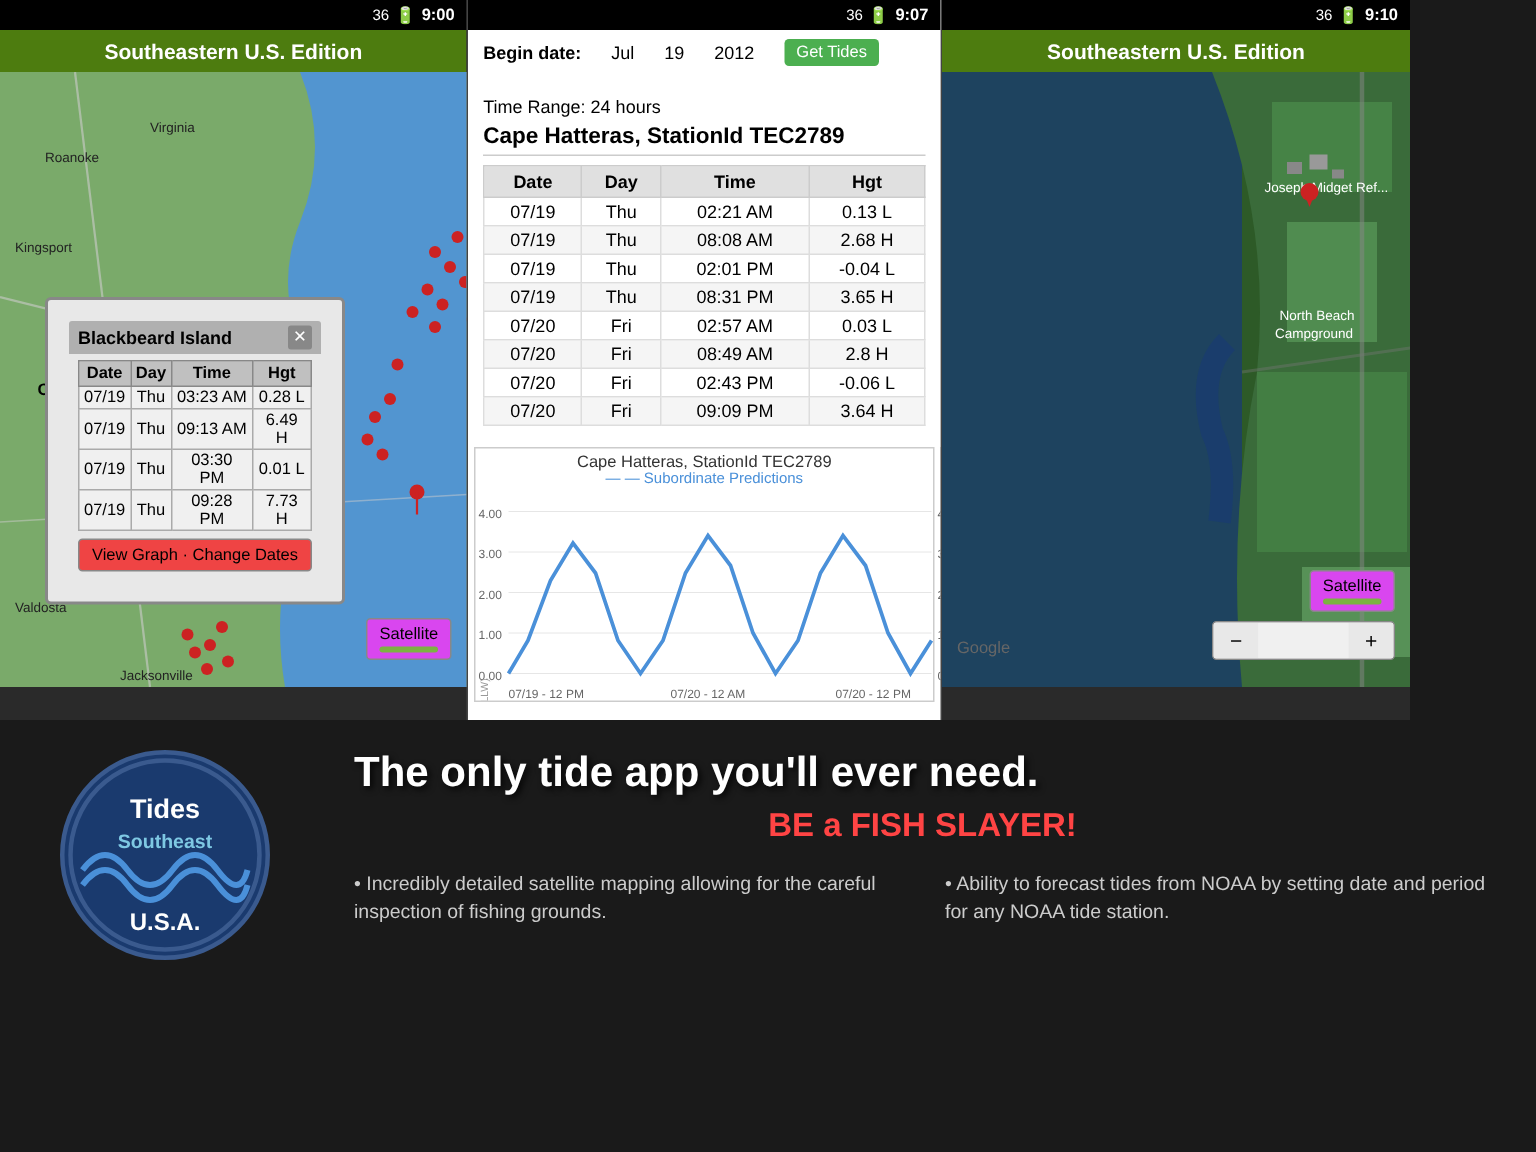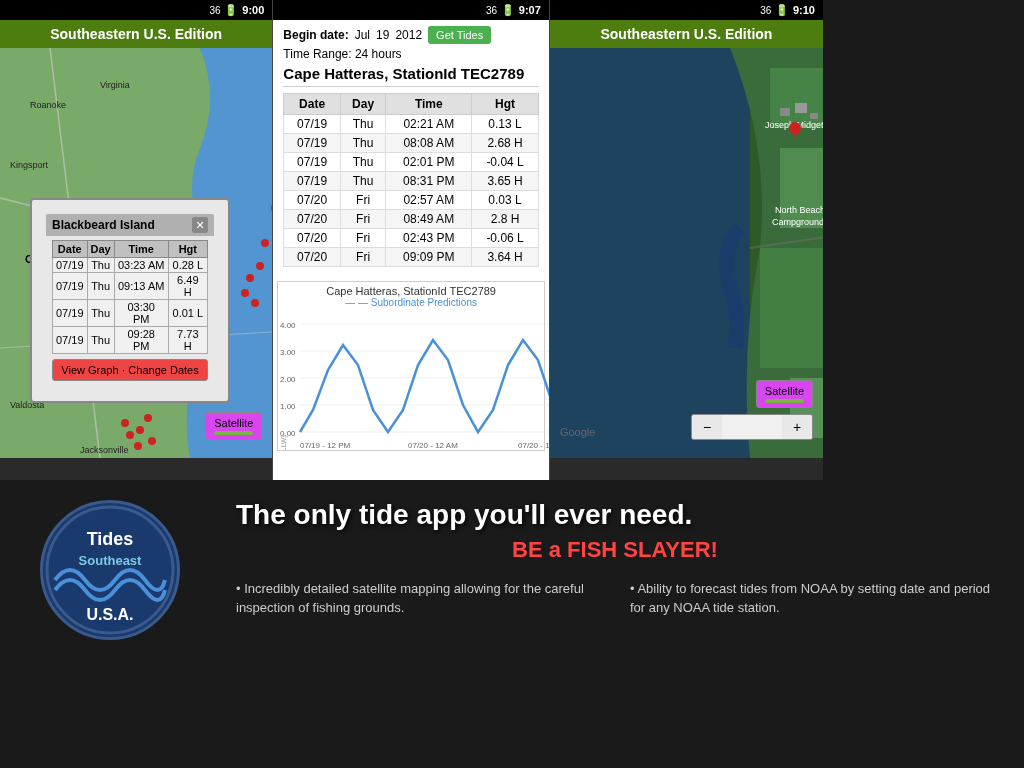--- a/index.html
+++ b/index.html
@@ -8,21 +8,21 @@
       height: 768px;
       background: #1a1a1a;
       font-family: Arial, sans-serif;
       overflow: hidden;
       position: relative;
     }
 
     
     .top-row {
       display: flex;
-      width: 823px;
+      width: 940px;
       height: 480px;
     }
 
     
     .panel-left {
       width: 340px;
       height: 480px;
       background: #2a2a2a;
       position: relative;
       overflow: hidden;
@@ -168,23 +168,23 @@
     }
 
     
     .center-content {
       padding: 6px 10px;
       background: #fff;
     }
     .begin-row {
       display: flex;
       align-items: center;
-      gap: 6px;
+      gap: 20px;
       font-size: 12px;
-      margin-bottom: 3px;
+      margin-bottom: 20px;
     }
     .begin-label { color: #000; font-weight: bold; }
     .date-val { color: #000; }
     .get-tides-btn {
       background: #4CAF50;
       color: #fff;
       border: none;
       border-radius: 3px;
       padding: 3px 8px;
       font-size: 11px;

